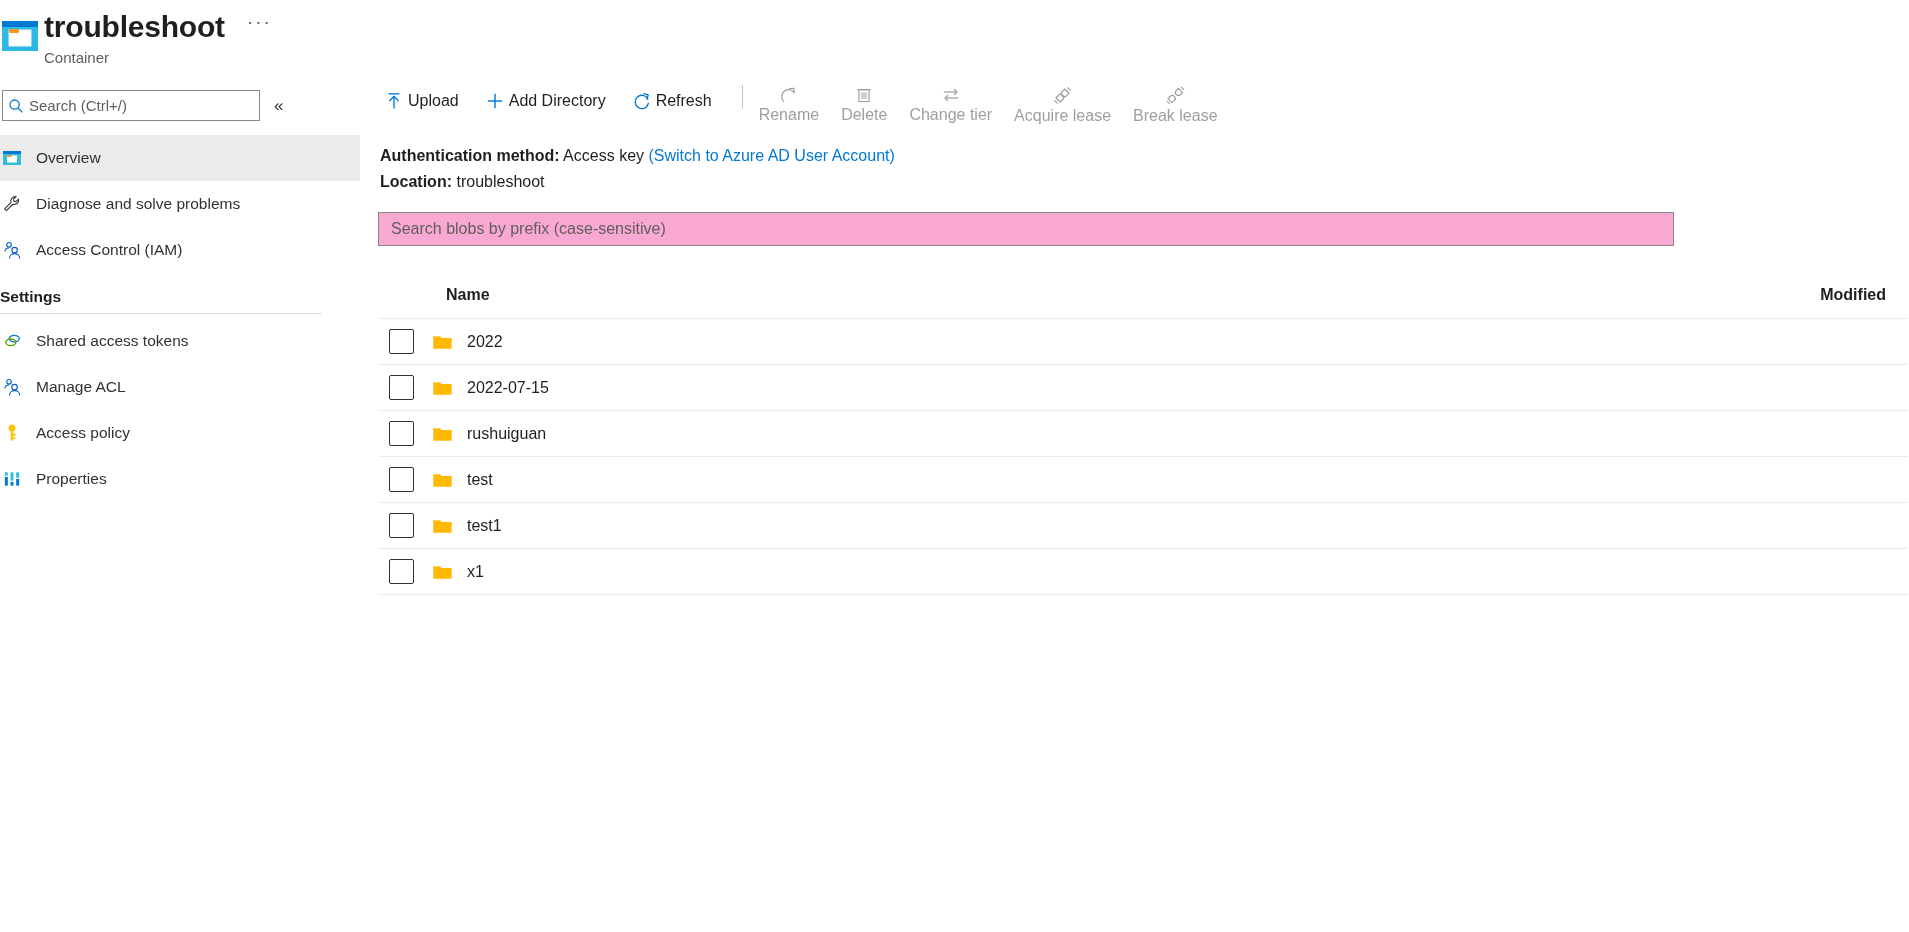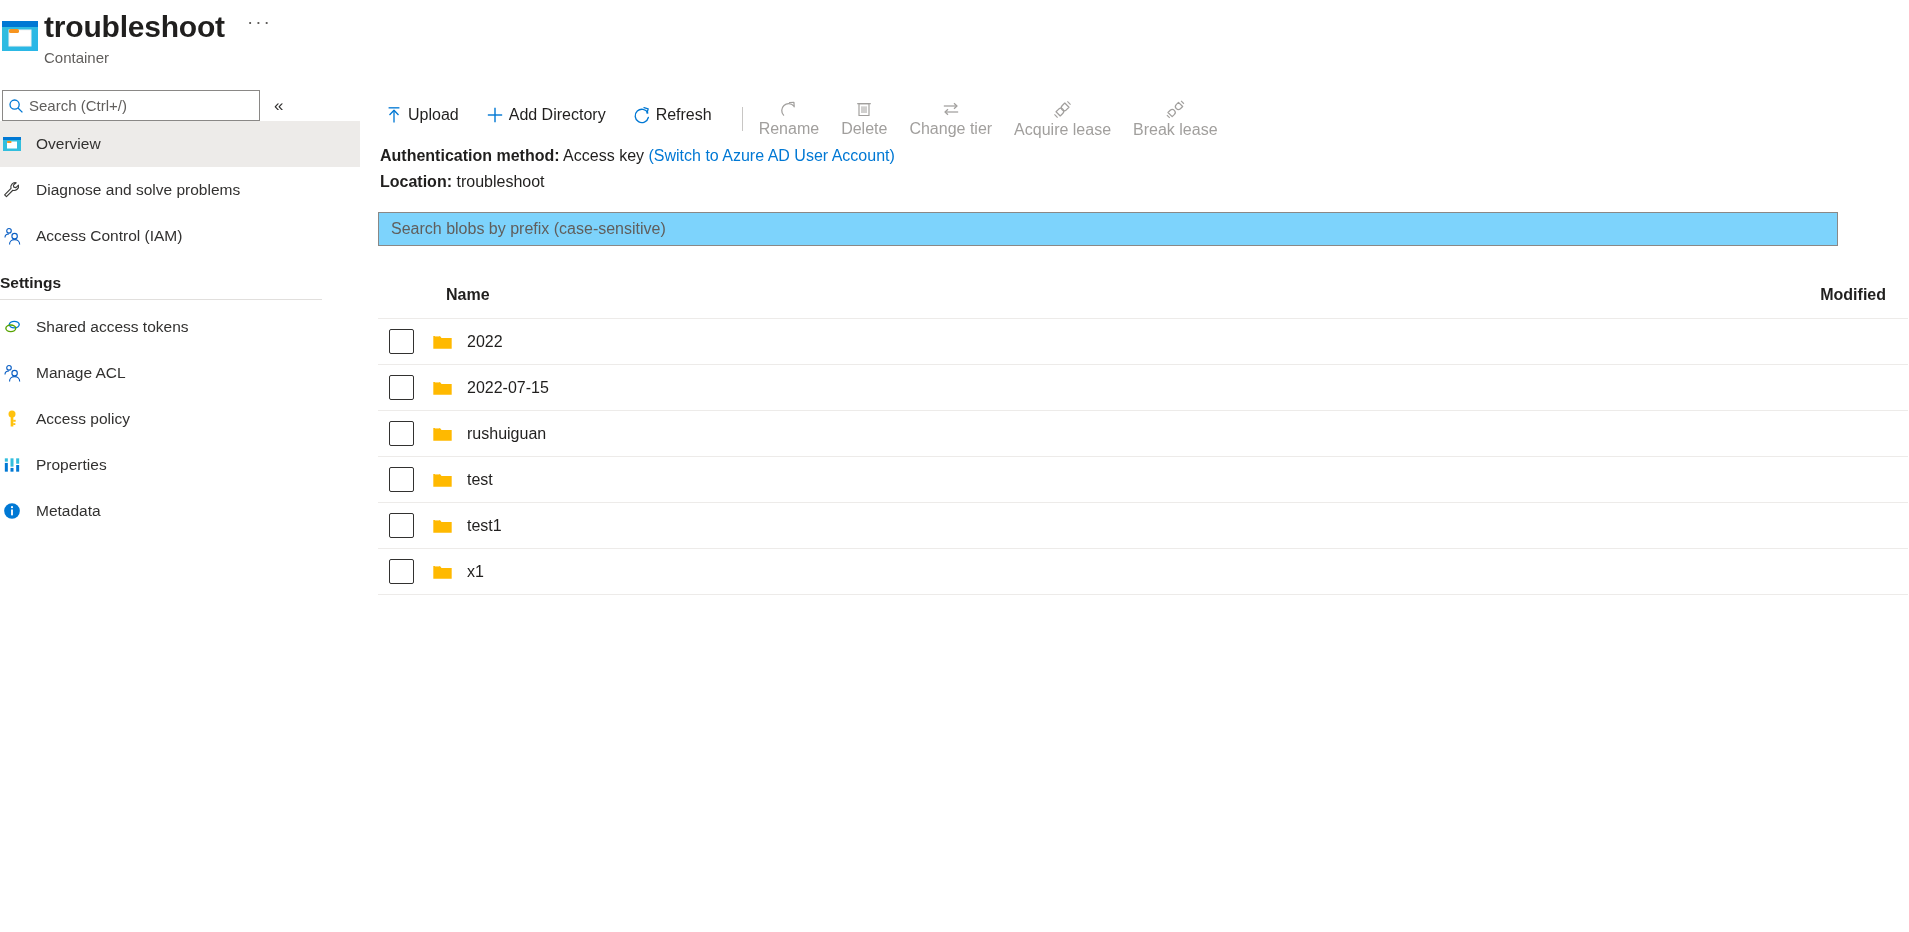--- a/index.html
+++ b/index.html
@@ -114,21 +114,21 @@
   .sb-search input::placeholder { color: #605e5c; opacity: 1; }
   .sb-collapse {
     margin-left: 14px;
     font-size: 17px;
     color: #323130;
     cursor: pointer;
     user-select: none;
     line-height: 18px;
   }
 
-  .sb-nav { }
+  .sb-nav { margin-top: 14px; }
   .sb-item {
     display: flex;
     align-items: center;
     height: 46px;
     padding-left: 2px;
     cursor: pointer;
     box-sizing: border-box;
   }
   .sb-item.selected { background: #edebe9; }
   .sb-item-icon {
@@ -161,21 +161,21 @@
   .main {
     flex: 1;
     height: 932px;
     position: relative;
     background: #ffffff;
     padding-left: 18px;
     box-sizing: border-box;
   }
   .toolbar {
     display: flex;
-    align-items: flex-end;
+    align-items: flex-start;
     height: 46px;
     margin-top: 85px;
     padding-left: 0px;
   }
   .tb-btn {
     display: flex;
     align-items: center;
     height: 32px;
     padding: 0 12px 0 2px;
     margin-right: 8px;
@@ -222,22 +222,22 @@
     cursor: pointer;
   }
 
   .blob-search {
     margin-top: 17px;
     height: 34px;
     border: 1px solid #8a8886;
     box-sizing: border-box;
     display: flex;
     align-items: center;
-    width: 1460px;
-    background: #7dd3fc;
+    width: 1296px;
+    background: #f9a8d4;
   }
   .blob-search input {
     border: none;
     outline: none;
     width: 100%;
     font-size: 16px;
     font-family: "Liberation Sans", sans-serif;
     color: #605e5c;
     padding: 0 12px;
     background: transparent;
@@ -415,30 +415,20 @@
             <rect x="3.4" y="9.5" width="3.6" height="10.5" fill="#0078d4"></rect>
             <rect x="10.2" y="4" width="3.6" height="10" fill="#32bedd"></rect>
             <rect x="10.2" y="15.5" width="3.6" height="4.5" fill="#0078d4"></rect>
             <rect x="17" y="4" width="3.6" height="6.5" fill="#32bedd"></rect>
             <rect x="17" y="12" width="3.6" height="8" fill="#0078d4"></rect>
           </svg>
         </span>
         <span class="sb-item-label">Properties</span>
       </div>
 
-      <div class="sb-item">
-        <span class="sb-item-icon">
-          <svg width="20" height="20" viewBox="0 0 24 24" xmlns="http://www.w3.org/2000/svg">
-            <circle cx="12" cy="12" r="9.4" fill="#0078d4"></circle>
-            <rect x="10.9" y="10.2" width="2.2" height="7" fill="#ffffff"></rect>
-            <circle cx="12" cy="7.4" r="1.3" fill="#ffffff"></circle>
-          </svg>
-        </span>
-        <span class="sb-item-label">Metadata</span>
-      </div>
 
     </div>
   </div>
 
   <div class="main">
 
     <div class="toolbar">
 
       <div class="tb-btn">
         <span class="tb-ico">

